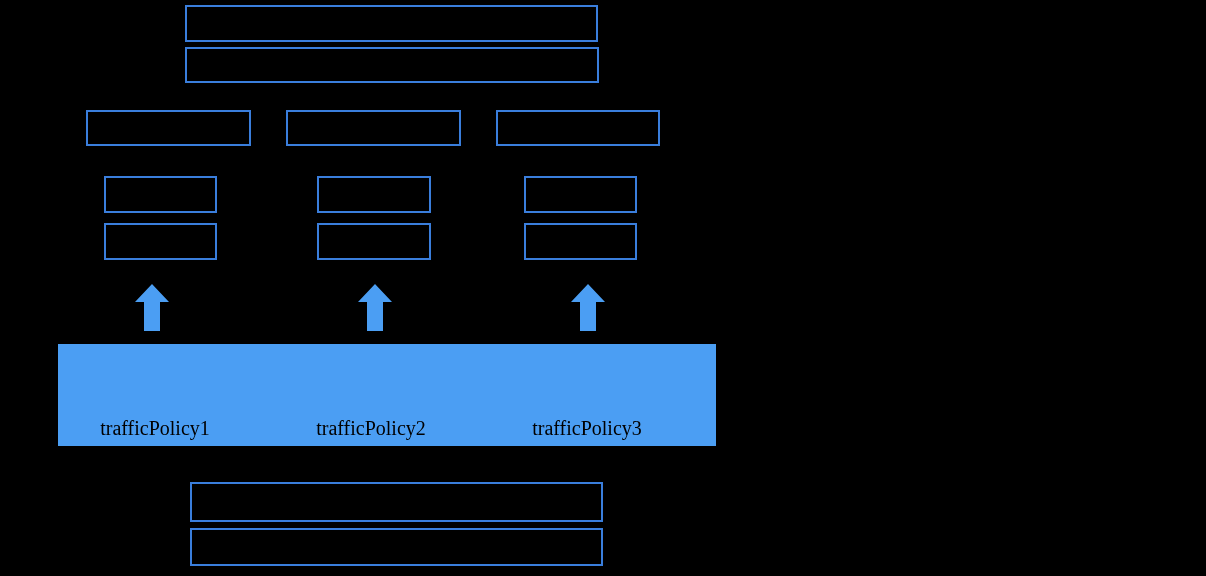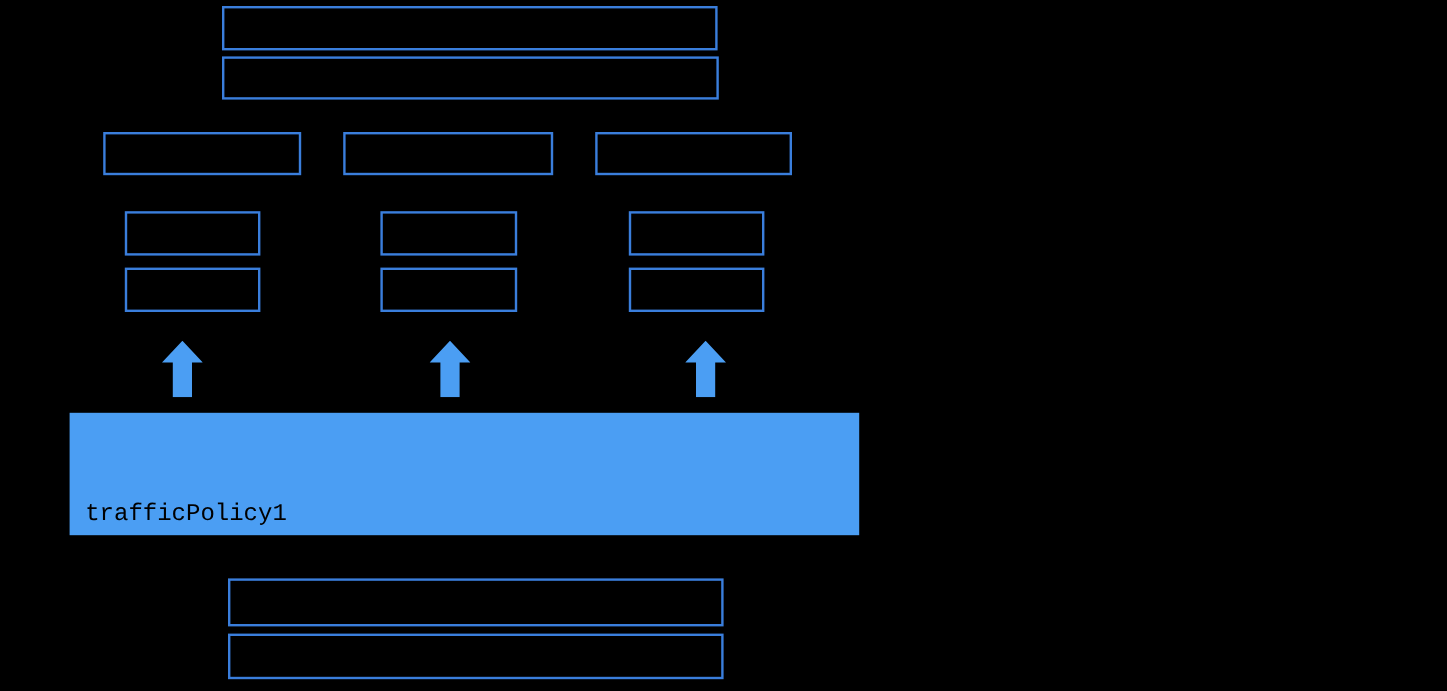--- a/index.html
+++ b/index.html
@@ -6,21 +6,21 @@
     margin: 0;
     padding: 0;
     background: #000;
   }
   .canvas {
     position: relative;
     width: 1206px;
     height: 576px;
     background: var(--background, #000000);
     overflow: hidden;
-    font-family: Liberation Mono, monospace;
+    font-family: Liberation Serif, serif;
   }
   .box {
     position: absolute;
     box-sizing: border-box;
     border: 2px solid var(--box_border, #3a7edc);
     background: transparent;
   }
   .arrow {
     position: absolute;
     width: 34px;
@@ -111,23 +111,25 @@
         <polygon points="17,0 34,18 25,18 25,47 9,47 9,18 0,18"></polygon>
       </svg>
   </div>
 
   <div class="policy-rect">
     <div class="policy-col col-1">
       <span class="line">trafficPolicy1</span>
       
     </div>
     <div class="policy-col col-2">
+      <span class="line">trafficPolicy2</span>
       
     </div>
     <div class="policy-col col-3">
+      <span class="line">trafficPolicy3</span>
       
     </div>
   </div>
 
   <div class="box bottom-box-1"></div>
   <div class="box bottom-box-2"></div>
 
 </div>
 
 </body></html>

